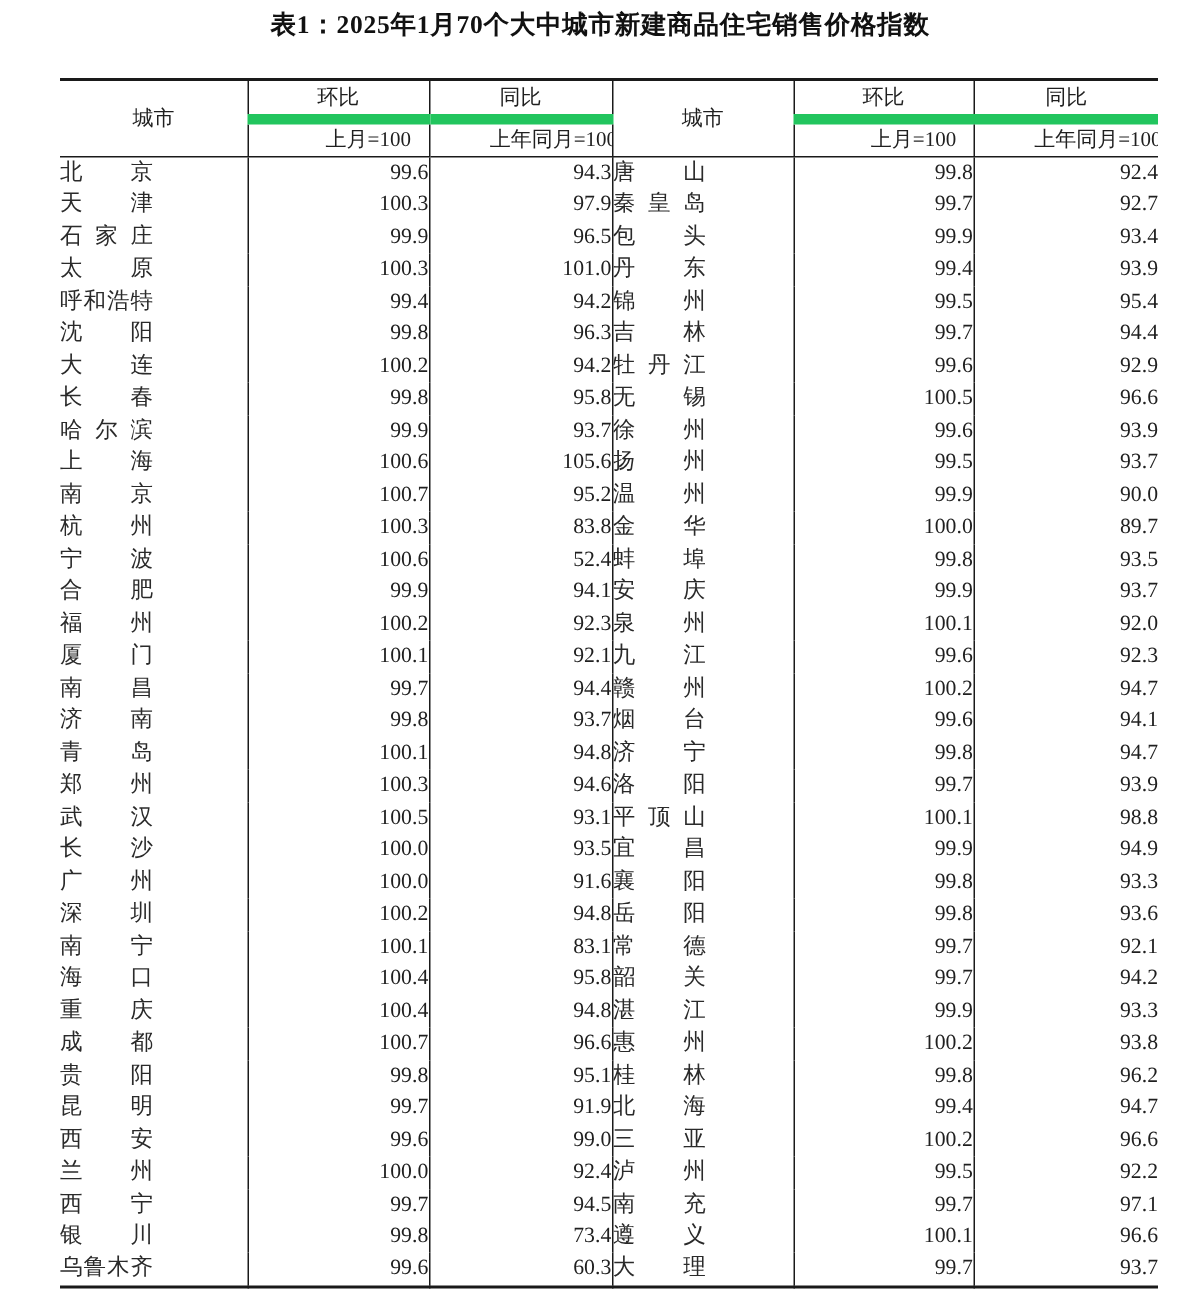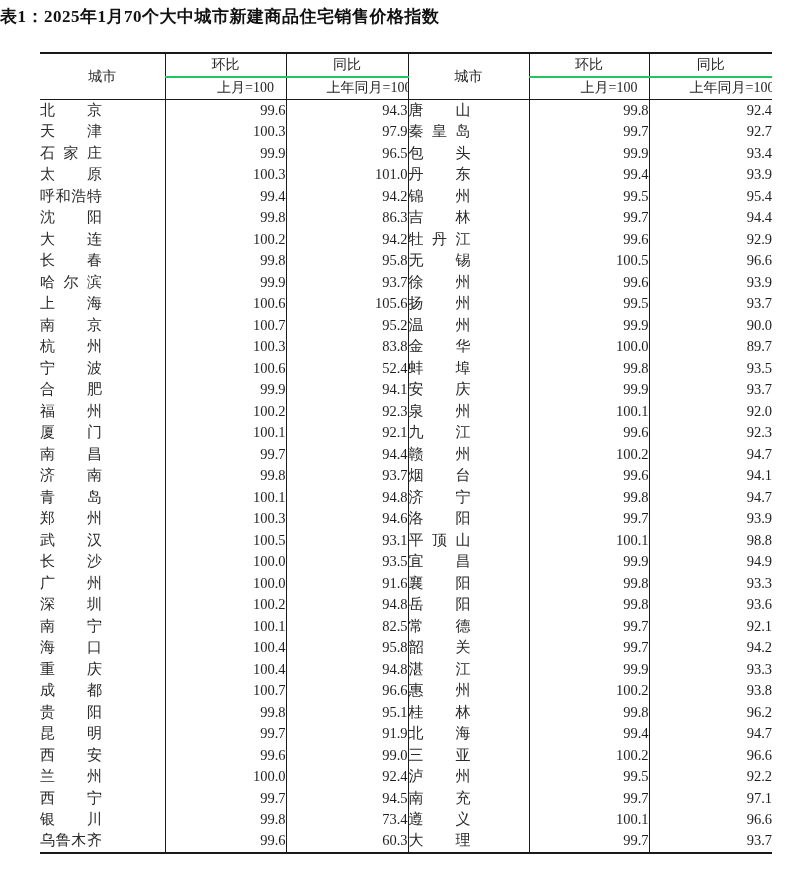--- a/index.html
+++ b/index.html
@@ -14,21 +14,21 @@
     background: #ffffff;
     font-family: "Liberation Serif", "DejaVu Serif", serif;
     color: #1f1f1f;
     overflow: hidden;
   }
   .title {
     position: absolute;
     top: 5px;
     left: 0;
     width: 800px;
-    text-align: left;
+    text-align: center;
     font-size: 17px;
     font-weight: bold;
     letter-spacing: 0.5px;
     color: #111;
   }
   table.idx {
     position: absolute;
     top: 52px;
     left: 40px;
     width: 732px;
@@ -44,21 +44,21 @@
     white-space: nowrap;
     overflow: hidden;
   }
   thead th {
     height: 21.5px;
     font-size: 14px;
     text-align: center;
     color: #1f1f1f;
   }
   thead tr.r2 th { height: 21.5px; padding-left: 40px; }
-  .hsplit { border-bottom: 2px solid #22c55e; }
+  .hsplit { border-bottom: 7px solid #22c55e; }
   tbody tr td { border-top: none; }
   tbody tr:first-child td { border-top: 1.5px solid #1a1a1a; }
   thead th.under { border-bottom: 1.5px solid #1a1a1a; }
   .bl { border-left: 1px solid #1a1a1a; }
   tbody td {
     height: 21.49px;
     font-size: 14.5px;
     line-height: 21.49px;
   }
   td.city { text-align: left; padding-left: 31px; }
@@ -146,21 +146,21 @@
       <td class="num bl">99.4</td>
       <td class="num bl">94.2</td>
       <td class="city bl"><span class="cname">锦州</span></td>
       <td class="num bl">99.5</td>
       <td class="num bl">95.4</td>
     </tr>
 
     <tr>
       <td class="city"><span class="cname">沈阳</span></td>
       <td class="num bl">99.8</td>
-      <td class="num bl">86.3</td>
+      <td class="num bl">96.3</td>
       <td class="city bl"><span class="cname">吉林</span></td>
       <td class="num bl">99.7</td>
       <td class="num bl">94.4</td>
     </tr>
 
     <tr>
       <td class="city"><span class="cname">大连</span></td>
       <td class="num bl">100.2</td>
       <td class="num bl">94.2</td>
       <td class="city bl"><span class="cname">牡丹江</span></td>
@@ -317,21 +317,21 @@
       <td class="num bl">100.2</td>
       <td class="num bl">94.8</td>
       <td class="city bl"><span class="cname">岳阳</span></td>
       <td class="num bl">99.8</td>
       <td class="num bl">93.6</td>
     </tr>
 
     <tr>
       <td class="city"><span class="cname">南宁</span></td>
       <td class="num bl">100.1</td>
-      <td class="num bl">82.5</td>
+      <td class="num bl">83.1</td>
       <td class="city bl"><span class="cname">常德</span></td>
       <td class="num bl">99.7</td>
       <td class="num bl">92.1</td>
     </tr>
 
     <tr>
       <td class="city"><span class="cname">海口</span></td>
       <td class="num bl">100.4</td>
       <td class="num bl">95.8</td>
       <td class="city bl"><span class="cname">韶关</span></td>

